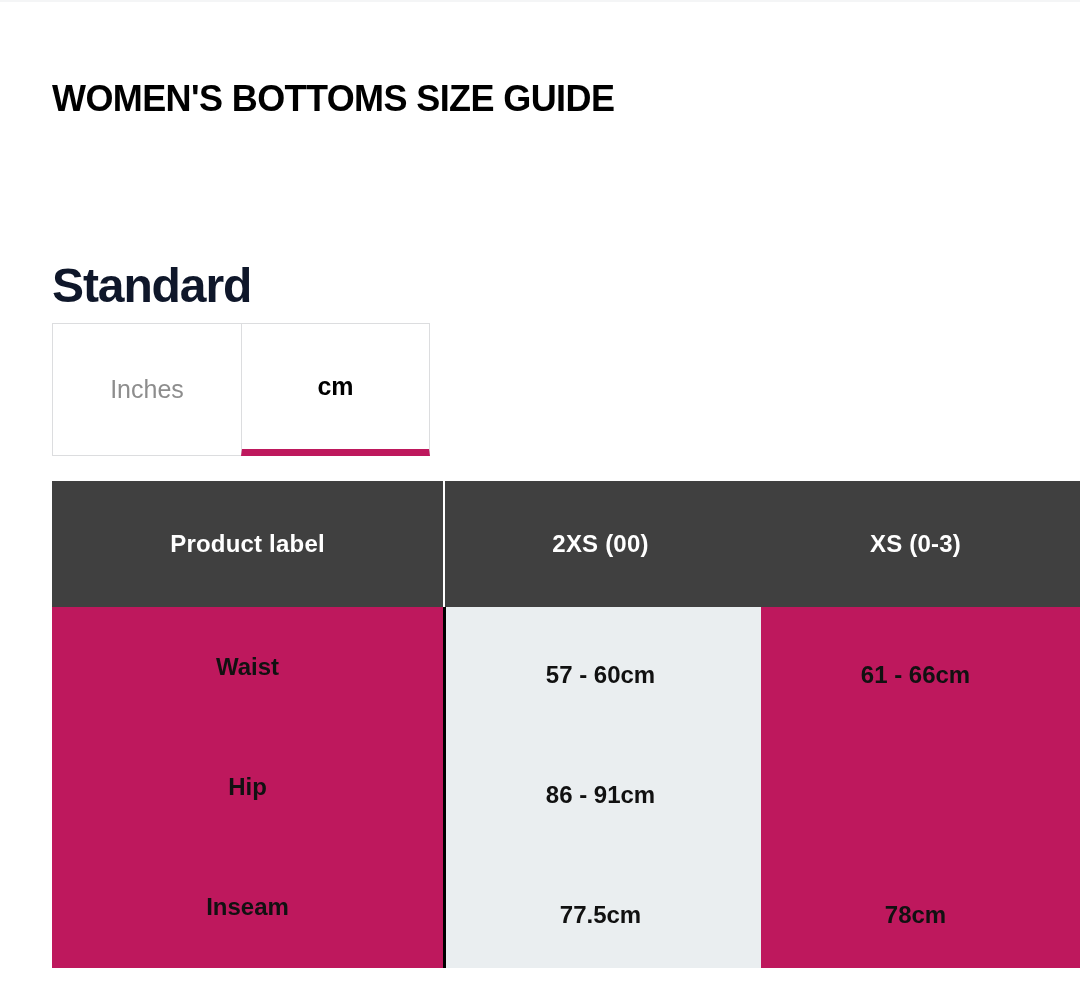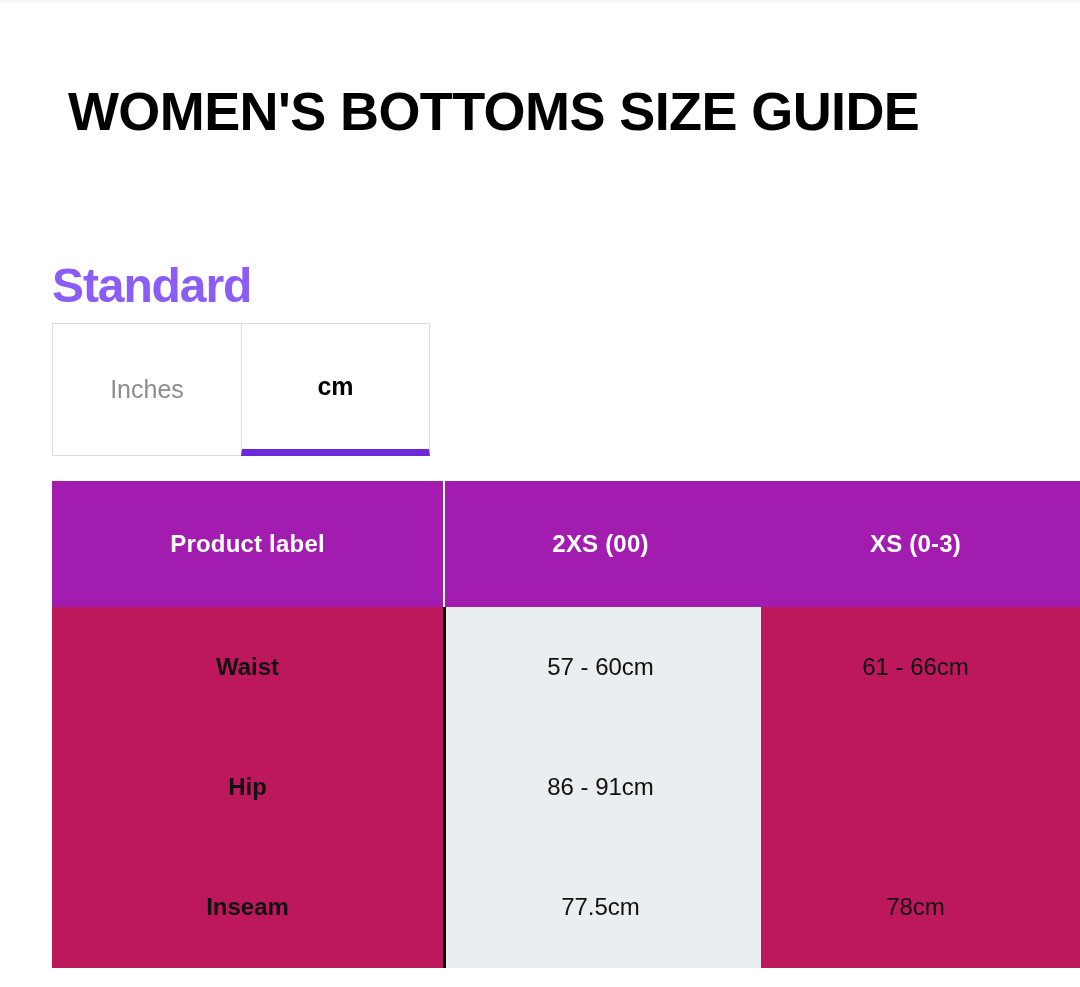--- a/index.html
+++ b/index.html
@@ -27,37 +27,36 @@
     top: 0; left: 0;
     width: 1080px;
     height: 987px;
   }
 
   
   .page-title {
     position: absolute;
     left: 52px;
     top: 44px;
-    font-size: 54px;
+    font-size: 36px;
     line-height: 62px;
     font-weight: 700;
     letter-spacing: -0.6px;
     color: #000000;
     white-space: nowrap;
-    margin-left: 16px;
   }
   .section-title {
     position: absolute;
     left: 52px;
     top: 214px;
     font-size: 48px;
     line-height: 64px;
     font-weight: 700;
     letter-spacing: -1.1px;
-    color: #8b5cf6;
+    color: #0f172a;
     white-space: nowrap;
   }
 
   
   .unit-toggle {
     position: absolute;
     left: 52px;
     top: 323px;
     display: flex;
     align-items: stretch;
@@ -78,35 +77,35 @@
     user-select: none;
   }
   .unit-btn.inactive {
     color: #8d8d8d;
     font-weight: 400;
     border-right: none;
   }
   .unit-btn.active {
     color: #000000;
     font-weight: 700;
-    border-bottom: 7px solid #6d28d9;
+    border-bottom: 7px solid #be185d;
   }
 
   
   .size-table {
     position: absolute;
     left: 52px;
     top: 481px;
     width: 1028px;
     height: 500px;
   }
   .table-head {
     position: relative;
     height: 126px;
-    background: #a21caf;
+    background: #404040;
     display: flex;
   }
   .th {
     display: flex;
     align-items: center;
     justify-content: center;
     color: #ffffff;
     font-size: 24px;
     font-weight: 700;
     letter-spacing: 0.2px;
@@ -163,21 +162,22 @@
     height: 120px;
     font-size: 24px;
     color: #111111;
   }
   .td.col-label {
     width: 391px;
     font-weight: 700;
   }
   .td.col-size {
     width: 315px;
-    font-weight: 400;
+    font-weight: 700;
+    margin-top: 8px;
   }
 </style>
 </head>
 <body>
 
 <div class="top-hairline"></div>
 
 <div class="page">
 
   <h1 class="page-title">WOMEN'S BOTTOMS SIZE GUIDE</h1>

